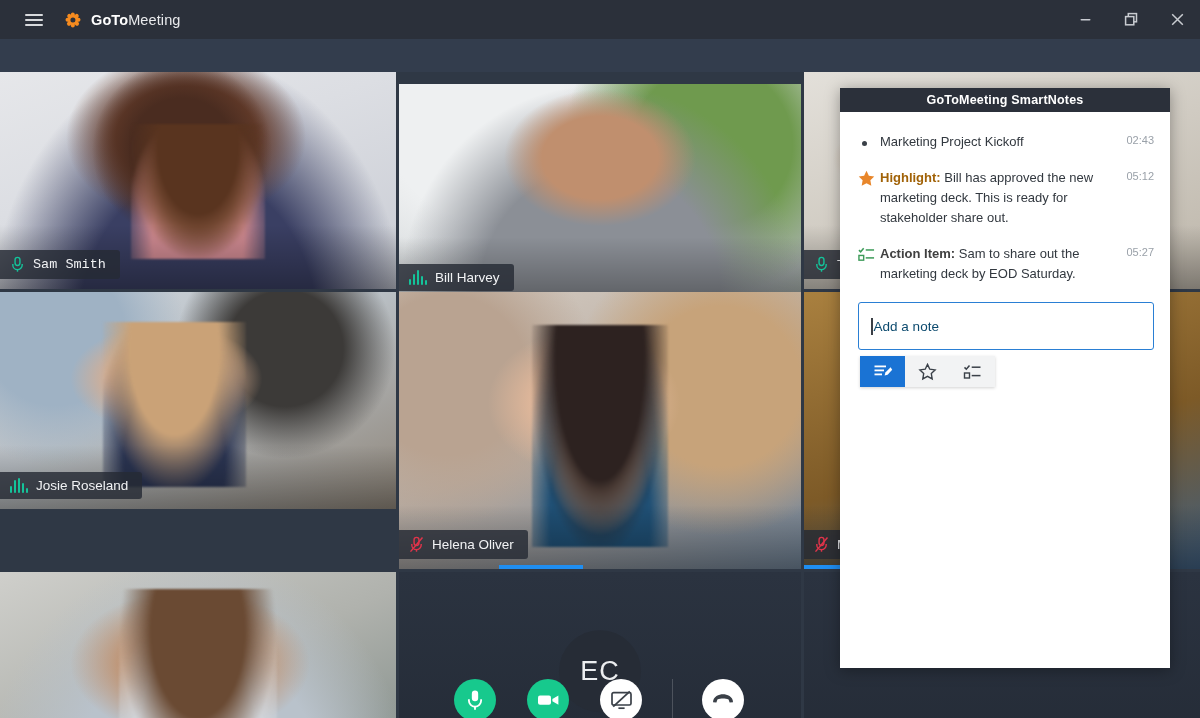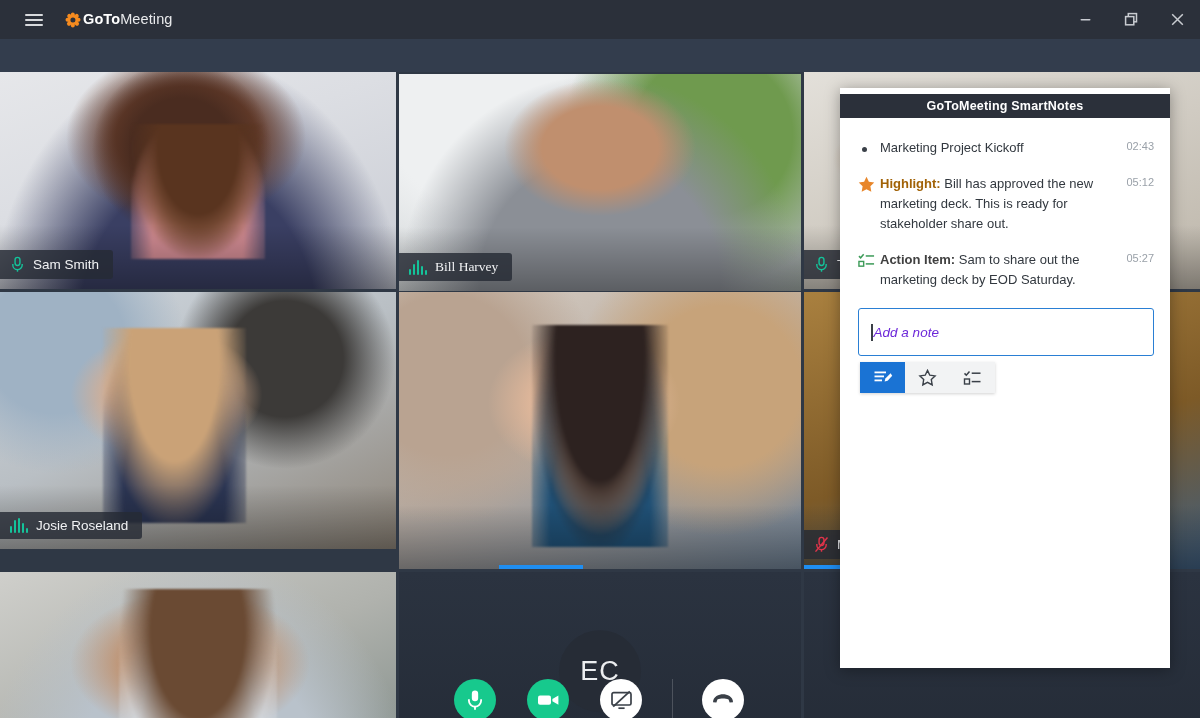--- a/index.html
+++ b/index.html
@@ -15,21 +15,21 @@
   
   .titlebar{
     position:absolute; left:0; top:0; width:1200px; height:39px;
     background:#2b303a; display:flex; align-items:center;
   }
   .hamburger{
     width:36px; height:39px; display:flex; flex-direction:column;
     justify-content:center; align-items:center; gap:3px; margin-left:16px; cursor:pointer;
   }
   .hamburger span{ display:block; width:18px; height:2px; background:#d8dadd; border-radius:1px; }
-  .brand{ display:flex; align-items:flex-start; gap:2px; margin-left:12px; }
+  .brand{ display:flex; align-items:center; gap:10px; margin-left:12px; }
   .brand-mark{ width:17px; height:17px; position:relative; }
   .brand-mark i{
     position:absolute; left:50%; top:50%; width:4.4px; height:15px;
     background:#f68b1f; border-radius:2.2px; transform-origin:50% 50%;
   }
   .brand-mark i:nth-child(1){ transform:translate(-50%,-50%) rotate(0deg); }
   .brand-mark i:nth-child(2){ transform:translate(-50%,-50%) rotate(45deg); }
   .brand-mark i:nth-child(3){ transform:translate(-50%,-50%) rotate(90deg); }
   .brand-mark i:nth-child(4){ transform:translate(-50%,-50%) rotate(135deg); }
   .brand-mark u{
@@ -187,41 +187,41 @@
 
   
   .notes{
     position:absolute; left:840px; top:88px; width:330px; height:580px;
     background:#ffffff; box-shadow:0 2px 14px rgba(0,0,0,.35);
     display:flex; flex-direction:column; z-index:6;
   }
   .notes-hd{
     height:24px; background:#2b303a; color:#ffffff;
     display:flex; align-items:center; justify-content:center;
-    font-size:12.5px; font-weight:700; letter-spacing:.2px; flex:none;margin-top:6px;
+    font-size:12.5px; font-weight:700; letter-spacing:.2px; flex:none;
   }
   .notes-body{ flex:1; padding:20px 16px 0 18px; overflow:hidden; }
 
   .note{ display:flex; align-items:flex-start; margin-bottom:16px; }
   .note .ico{ width:22px; flex:none; padding-top:2px; display:flex; justify-content:flex-start; }
   .note .txt{
     flex:1; font-size:13px; line-height:1.54; color:#32383f; padding-right:6px;
   }
   .note .txt .k-high{ color:#a16207; font-weight:700; }
   .note .txt .k-act{ color:#404040; font-weight:700; }
   .note .time{ width:40px; flex:none; text-align:right; font-size:11px; color:#9aa1a9; padding-top:2px; }
   .bullet{ width:5px; height:5px; border-radius:50%; background:#3a4048; margin:7px 0 0 4px; }
 
   .note-input-wrap{ padding:2px 16px 0 18px; }
   .note-input{
     width:100%; height:48px; border:1.6px solid #2a7fd4; border-radius:3px;
     display:flex; align-items:center; padding:0 12px; background:#fff;
   }
   .caret{ width:1.6px; height:17px; background:#3a3f46; margin-right:1px; }
-  .ph-txt{ font-size:13.5px; color:#6d28d9;font-style:italic; }
+  .ph-txt{ font-size:13.5px; color:#0c4a6e; }
   .note-tools{
     margin-top:6px; margin-left:2px; display:inline-flex;
     background:#f2f3f4; box-shadow:0 1px 3px rgba(0,0,0,.18);
   }
   .ntool{
     width:45px; height:31px; display:flex; align-items:center; justify-content:center; cursor:pointer;
   }
   .ntool.active{ background:#1a73d4; }
 </style>
 </head>
@@ -260,34 +260,34 @@
     <div class="wc">
       <svg width="15" height="15" viewBox="0 0 15 15">
         <path d="M2.2 2.2 L12.8 12.8 M12.8 2.2 L2.2 12.8" stroke="#c9ccd1" stroke-width="1.5" fill="none"></path>
       </svg>
     </div>
   </div>
 </div>
 
 <div class="stage">
 
-  <div class="tile" style="left:0;top:0;width:396px;height:217px;">
+  <div class="tile" style="left:0;top:0;width:396px;height:217px;font-family:Liberation Mono, monospace;">
     <div class="bg ph-sam"></div>
     <div class="scrim"></div>
     <div class="nameplate">
       <svg class="mic-ic" viewBox="0 0 16 18">
         <rect x="5.4" y="1.4" width="5.2" height="8.6" rx="2.6" fill="none" stroke="#14c39a" stroke-width="1.5"></rect>
         <path d="M3 8.4v1.1a5 5 0 0 0 10 0V8.4" fill="none" stroke="#14c39a" stroke-width="1.5"></path>
         <path d="M8 14.6v2.1" stroke="#14c39a" stroke-width="1.5"></path>
       </svg>
       <span>Sam Smith</span>
     </div>
   </div>
 
-  <div class="tile" style="left:399px;top:2px;width:402px;height:217px;font-family:Liberation Serif, serif;">
+  <div class="tile" style="left:399px;top:12px;width:402px;height:217px;">
     <div class="bg ph-bill"></div>
     <div class="scrim"></div>
     <div class="nameplate">
       <span class="wave">
         <i style="height:6px"></i>
           <i style="height:11px"></i>
           <i style="height:15px"></i>
           <i style="height:9px"></i>
           <i style="height:5px"></i>
       </span>
@@ -301,38 +301,47 @@
     <div class="nameplate">
       <svg class="mic-ic" viewBox="0 0 16 18">
         <rect x="5.4" y="1.4" width="5.2" height="8.6" rx="2.6" fill="none" stroke="#14c39a" stroke-width="1.5"></rect>
         <path d="M3 8.4v1.1a5 5 0 0 0 10 0V8.4" fill="none" stroke="#14c39a" stroke-width="1.5"></path>
         <path d="M8 14.6v2.1" stroke="#14c39a" stroke-width="1.5"></path>
       </svg>
       <span>T</span>
     </div>
   </div>
 
-  <div class="tile" style="left:0;top:220px;width:396px;height:257px;">
+  <div class="tile" style="left:0;top:220px;width:396px;height:217px;">
     <div class="bg ph-josie"></div>
     <div class="scrim"></div>
     <div class="nameplate">
       <span class="wave">
         <i style="height:7px"></i>
           <i style="height:13px"></i>
           <i style="height:15px"></i>
           <i style="height:10px"></i>
           <i style="height:5px"></i>
       </span>
       <span>Josie Roseland</span>
     </div>
   </div>
 
   <div class="tile" style="left:399px;top:220px;width:402px;height:277px;">
     <div class="bg ph-helena"></div>
     <div class="scrim"></div>
+    <div class="nameplate">
+      <svg class="mic-ic" viewBox="0 0 16 18">
+        <rect x="5.4" y="1.4" width="5.2" height="8.6" rx="2.6" fill="none" stroke="#e0344a" stroke-width="1.5"></rect>
+        <path d="M3 8.4v1.1a5 5 0 0 0 10 0V8.4" fill="none" stroke="#e0344a" stroke-width="1.5"></path>
+        <path d="M8 14.6v2.1" stroke="#e0344a" stroke-width="1.5"></path>
+        <path d="M1.6 16.6 L14.4 1.6" stroke="#e0344a" stroke-width="1.6"></path>
+      </svg>
+      <span>Helena Oliver</span>
+    </div>
     <div class="speakbar" style="left:100px;width:84px;"></div>
   </div>
 
   <div class="tile" style="left:804px;top:220px;width:396px;height:277px;">
     <div class="bg ph-right2"></div>
     <div class="scrim"></div>
     <div class="nameplate">
       <svg class="mic-ic" viewBox="0 0 16 18">
         <rect x="5.4" y="1.4" width="5.2" height="8.6" rx="2.6" fill="none" stroke="#e0344a" stroke-width="1.5"></rect>
         <path d="M3 8.4v1.1a5 5 0 0 0 10 0V8.4" fill="none" stroke="#e0344a" stroke-width="1.5"></path>

